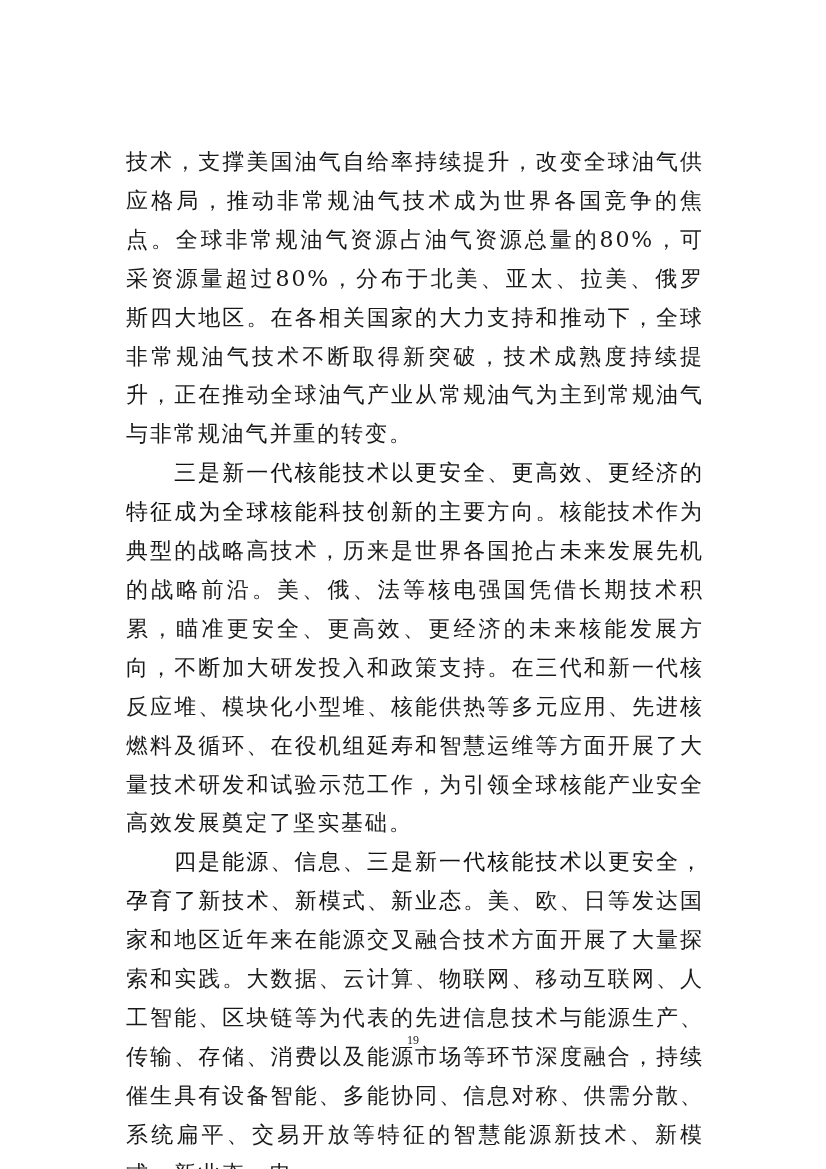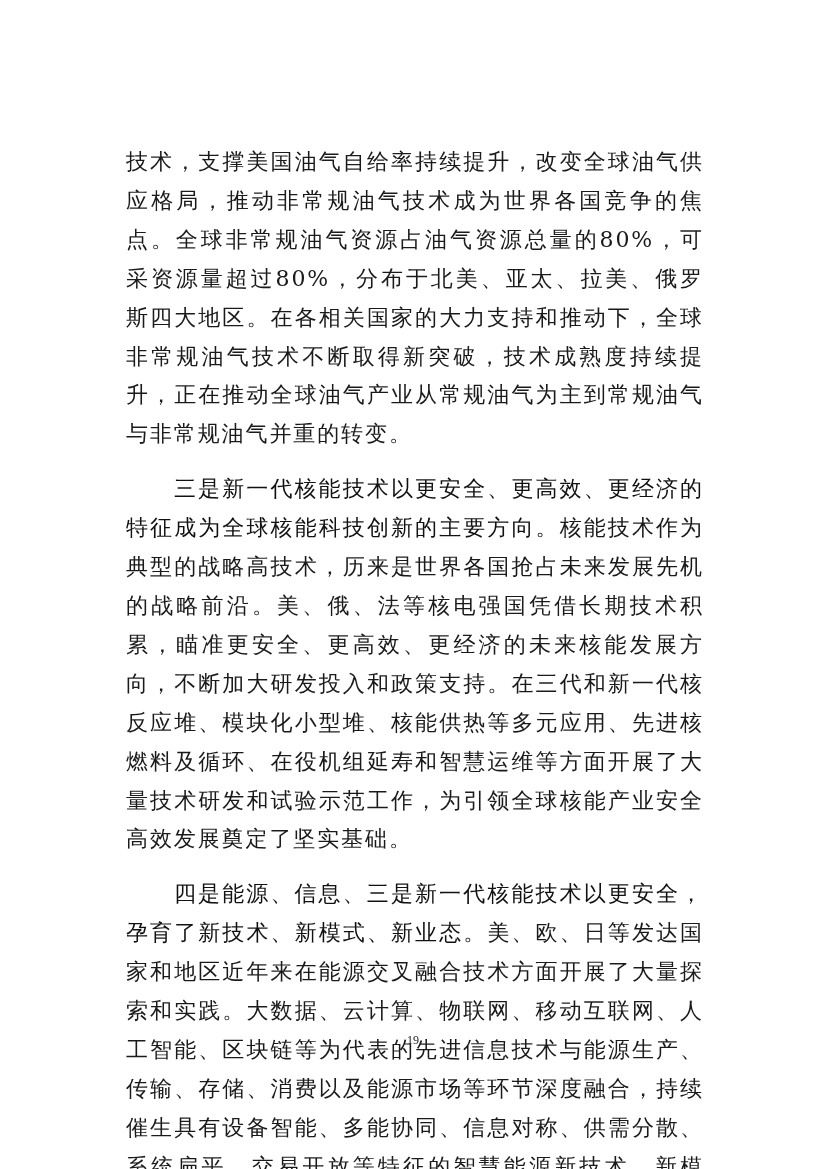--- a/index.html
+++ b/index.html
@@ -32,21 +32,20 @@
       margin: 0;
       font-size: 22px;
       line-height: 38.9px;
       letter-spacing: 1.9px;
       text-align: justify;
       text-align-last: left;
       word-break: break-all;
     }
     .para.indent {
       text-indent: 48px;
-      margin-top: 16px;
     }
     .lead {
       font-weight: normal;
       color: #111111;
     }
     .page-number {
       position: absolute;
       left: 0;
       width: 826px;
       top: 1033px;

